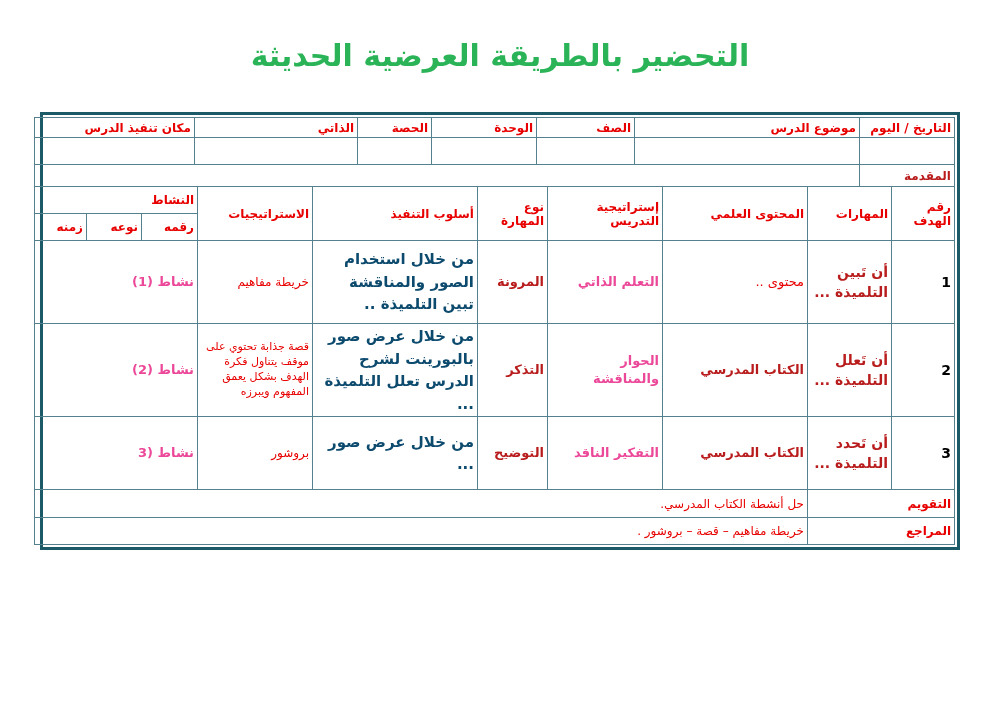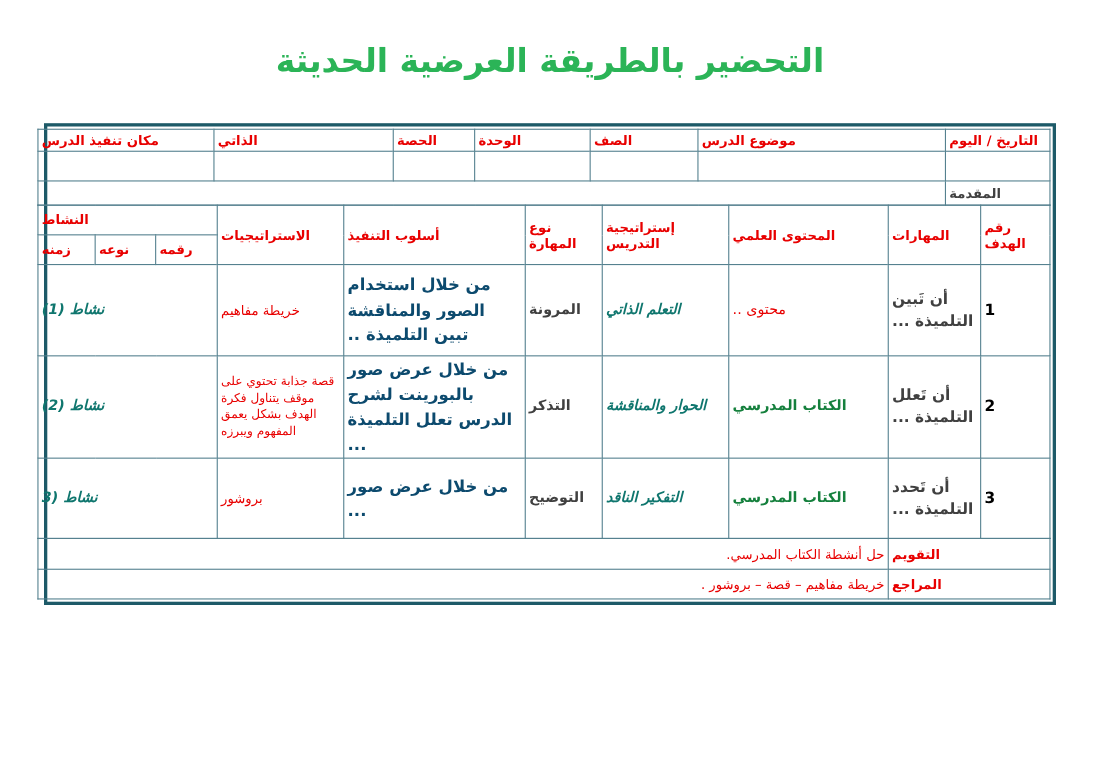--- a/index.html
+++ b/index.html
@@ -26,34 +26,34 @@
     background: #ffffff;
   }
   table {
     width: 100%;
     border-collapse: collapse;
     table-layout: fixed;
   }
   table + table { margin-top: -1px; }
   td, th {
     border: 1px solid #55818f;
-    text-align: left;
+    text-align: right;
     vertical-align: middle;
     overflow: hidden;
     padding: 1px 3px;
   }
   .hdr {
     color: #e80000;
     font-weight: bold;
     font-size: 12px;
   }
   .red    { color: #e80000; font-weight: normal; }
-  .navy   { color: #404040; font-weight: bold; }
-  .green  { color: #0f766e; font-weight: bold; font-style: italic; }
-  .blue   { color: #15803d; font-weight: bold; }
+  .navy   { color: #b91c1c; font-weight: bold; }
+  .green  { color: #ec4899; font-weight: bold; }
+  .blue   { color: #b91c1c; font-weight: bold; }
   .purple { color: #0c4a6e; font-weight: bold; }
   .black  { color: #000000; font-weight: bold; }
 
   .r-label   { height: 20px; }
   .r-input   { height: 27px; }
   .r-intro   { height: 22px; }
   .r-grouphdr{ height: 27px; }
   .r-subhdr  { height: 27px; }
   .r-data1   { height: 83px; }
   .r-data2   { height: 77px; }

